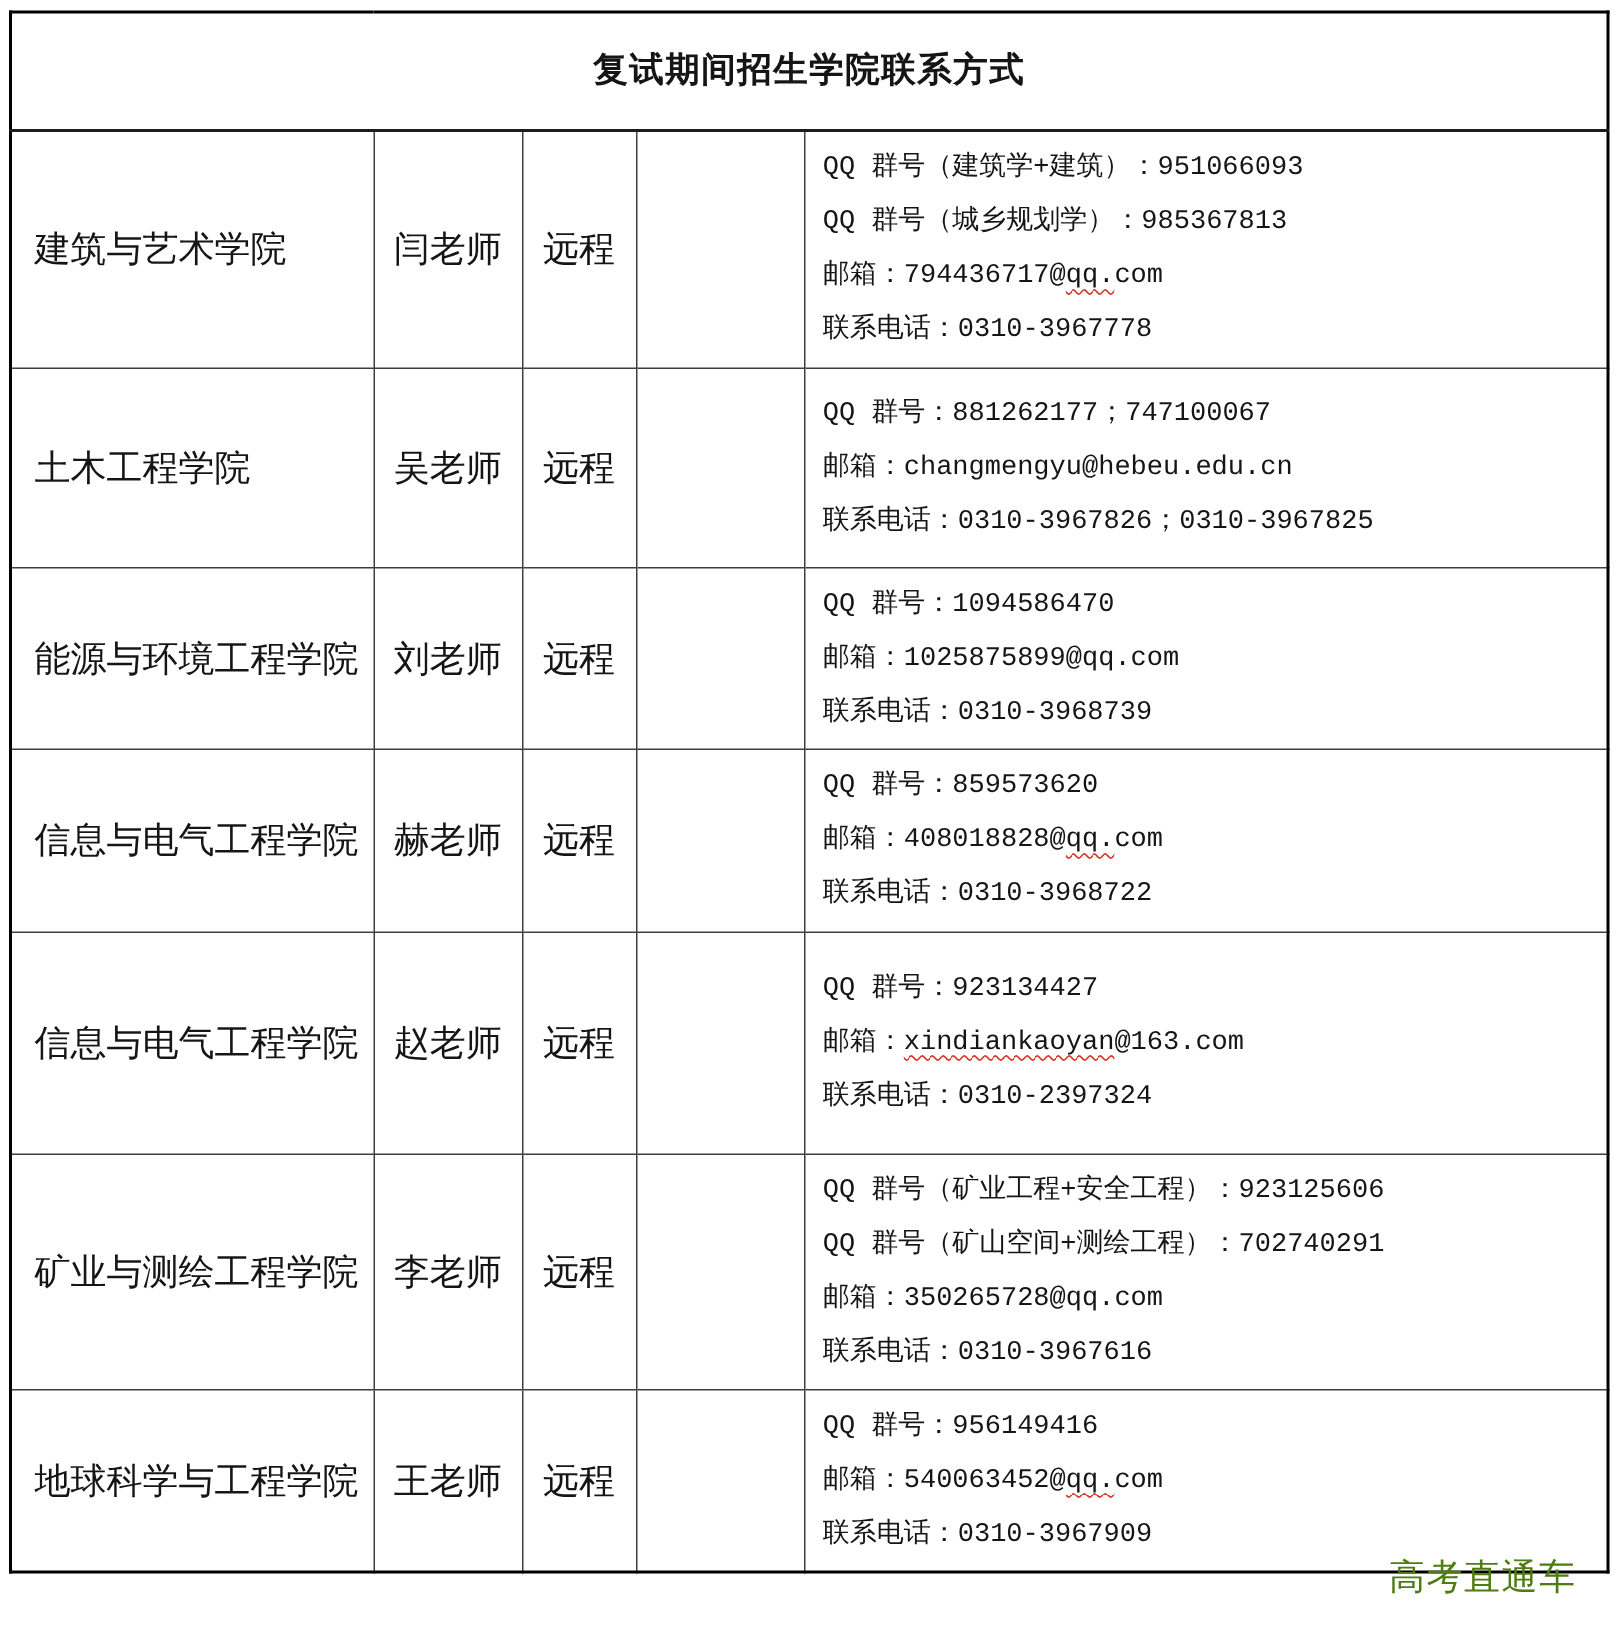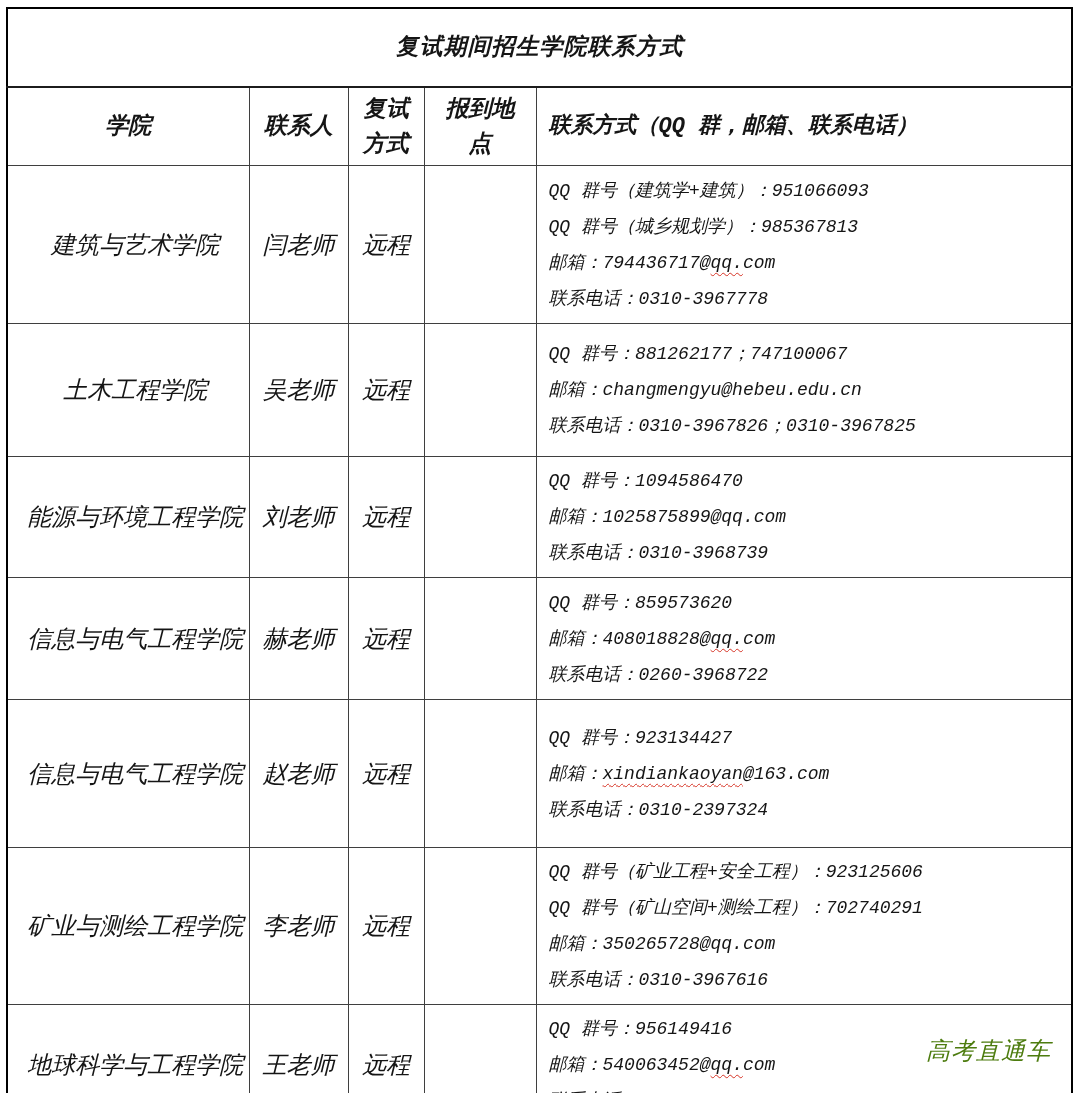--- a/index.html
+++ b/index.html
@@ -8,21 +8,20 @@
     background: #ffffff;
   }
   .page {
     position: relative;
     width: 1080px;
     height: 1093px;
     background: #ffffff;
     font-family: "Liberation Serif", "DejaVu Serif", serif;
     color: #151515;
     overflow: hidden;
-    font-style: italic;
   }
   table.contact-table {
     position: absolute;
     left: 6px;
     top: 7px;
     width: 1067px;
     border-collapse: collapse;
     table-layout: fixed;
     border: 2px solid #000000;
   }
@@ -49,21 +48,21 @@
     line-height: 1.5;
   }
   .contact-table thead th.h-contactinfo {
     text-align: left;
     padding-left: 12px;
     font-family: "Liberation Mono", "DejaVu Sans Mono", monospace;
     font-size: 22px;
   }
   td.college-cell {
     font-size: 24px;
-    text-align: center;
+    text-align: left;
     padding-left: 15px;
   }
   td.person-cell, td.mode-cell {
     font-size: 24px;
     text-align: center;
   }
   td.location-cell {
     font-size: 24px;
     text-align: center;
   }
@@ -103,29 +102,20 @@
       <col style="width:242px">
       <col style="width:99px">
       <col style="width:76px">
       <col style="width:112px">
       <col style="width:536px">
     </colgroup>
     <thead>
       <tr>
         <th class="title-cell" colspan="5">复试期间招生学院联系方式</th>
       </tr>
-      <tr>
-        <th class="h-college">学院</th>
-        <th class="h-person">联系人</th>
-        <th class="h-mode">复试
-方式</th>
-        <th class="h-location">报到地
-点</th>
-        <th class="h-contactinfo">联系方式（QQ 群，邮箱、联系电话）</th>
-      </tr>
     </thead>
     <tbody id="rows-body">
 
     <tr style="height: 158px;">
           <td class="college-cell">建筑与艺术学院</td>
           <td class="person-cell">闫老师</td>
           <td class="mode-cell">远程</td>
           <td class="location-cell"></td>
           <td class="contactinfo-cell">
             <div class="cline"><span>QQ 群号（建筑学+建筑）：951066093</span></div>
@@ -157,21 +147,21 @@
           </td>
         </tr>
         <tr style="height: 122px;">
           <td class="college-cell">信息与电气工程学院</td>
           <td class="person-cell">赫老师</td>
           <td class="mode-cell">远程</td>
           <td class="location-cell"></td>
           <td class="contactinfo-cell">
             <div class="cline"><span>QQ 群号：859573620</span></div>
             <div class="cline"><span>邮箱：408018828@</span><span class="spell">qq.</span><span>com</span></div>
-            <div class="cline"><span>联系电话：0260-3968722</span></div>
+            <div class="cline"><span>联系电话：0310-3968722</span></div>
           </td>
         </tr>
         <tr style="height: 148px;">
           <td class="college-cell">信息与电气工程学院</td>
           <td class="person-cell">赵老师</td>
           <td class="mode-cell">远程</td>
           <td class="location-cell"></td>
           <td class="contactinfo-cell">
             <div class="cline"><span>QQ 群号：923134427</span></div>
             <div class="cline"><span>邮箱：</span><span class="spell">xindiankaoyan</span><span>@163.com</span></div>

